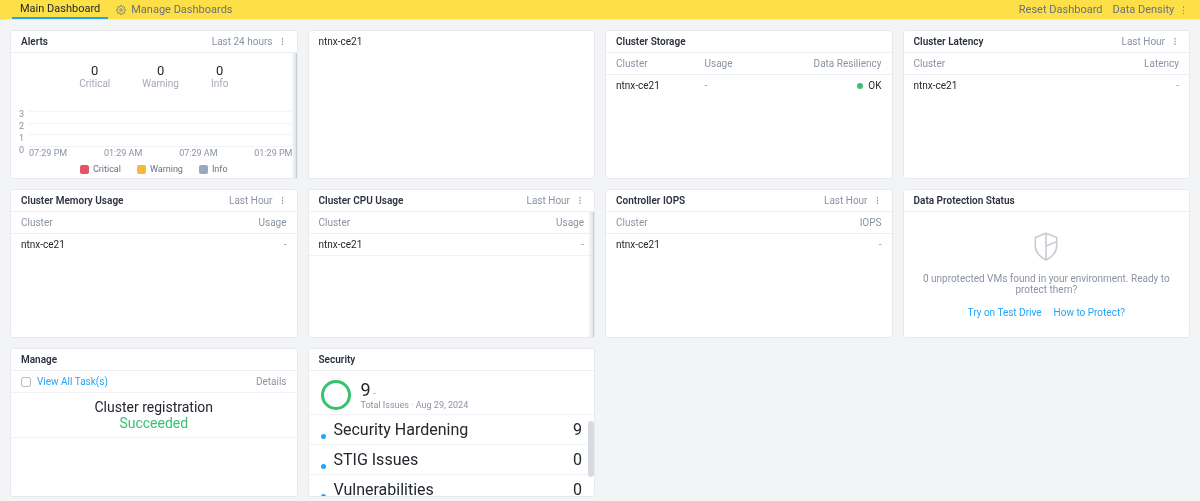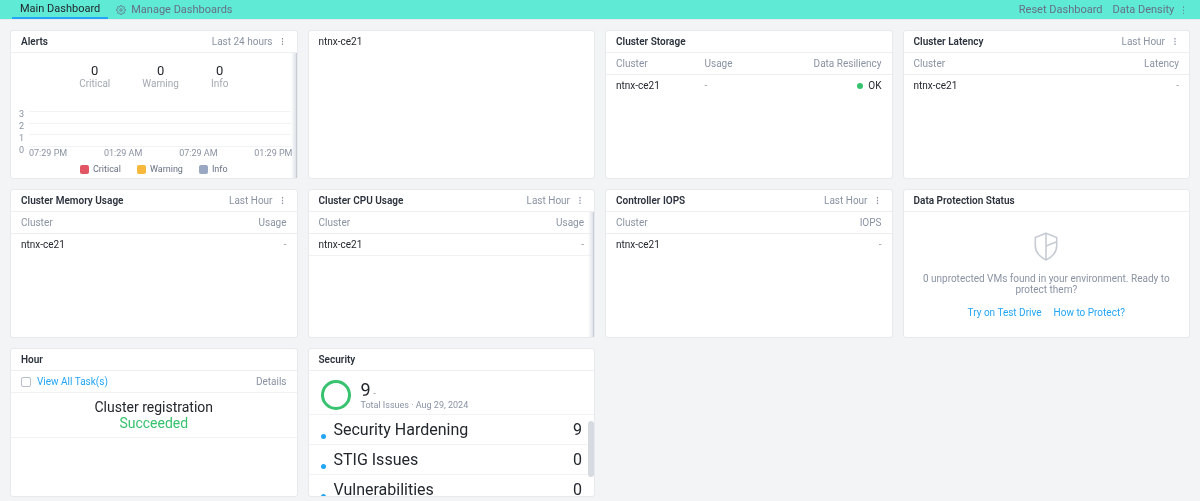--- a/index.html
+++ b/index.html
@@ -7,21 +7,21 @@
     width: 1200px; height: 501px;
     font-family: -apple-system, "Segoe UI", Roboto, Arial, sans-serif;
     font-size: 11px;
     background: #f2f4f6;
     color: #22272e;
     overflow: hidden;
   }
   
   .topbar {
     height: 20px;
-    background: #5eead4;
+    background: #fde047;
     border-bottom: 1px solid #e7e9ec;
     display: flex; align-items: stretch;
     padding: 0 12px;
   }
   .tab {
     display: flex; align-items: center;
     padding: 0 8px;
     color: #677084; cursor: pointer;
   }
   .tab.active { color: #22272e; border-bottom: 2px solid #22a5f7; }
@@ -301,21 +301,21 @@
         <div class="dp-links">
           <span class="link">Try on Test Drive</span>
           <span class="link">How to Protect?</span>
         </div>
       </div>
     </div>
   </div>
 
   <div class="card">
     <div class="card-header">
-      <span>Hour</span>
+      <span>Manage</span>
     </div>
     <div class="card-body">
       <div class="task-head">
         <span class="chk"></span>
         <span class="link">View All Task(s)</span>
         <span class="spacer" style="flex:1"></span>
         <span>Details</span>
       </div>
       <div class="task-row">
         <span class="tbl-cell">Cluster registration</span>

